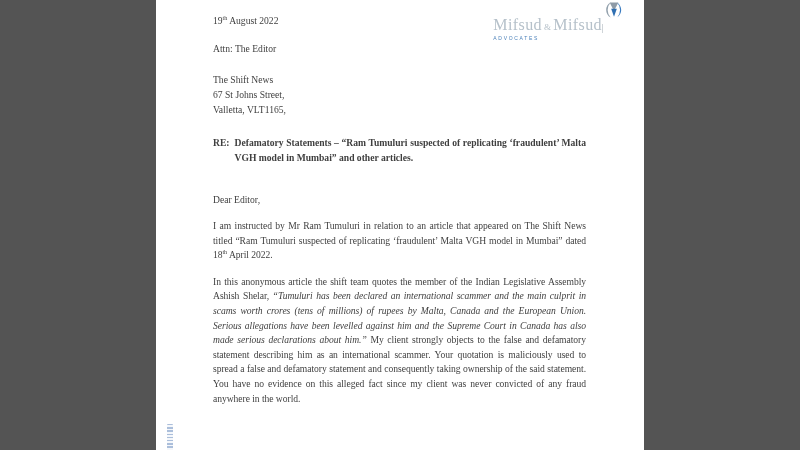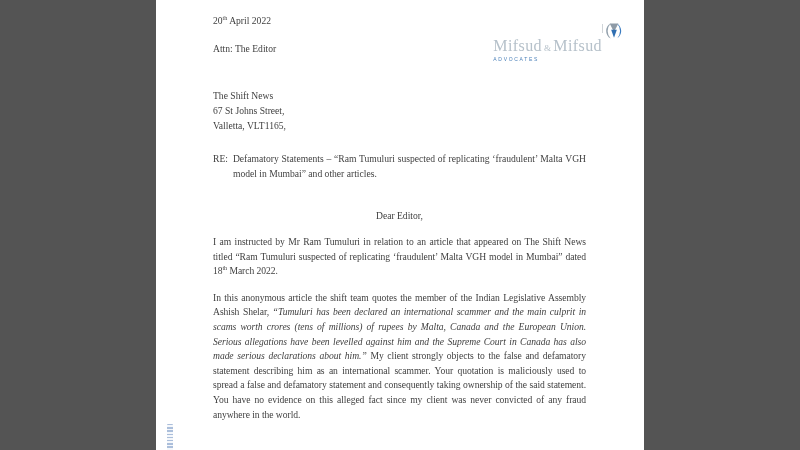--- a/index.html
+++ b/index.html
@@ -22,21 +22,21 @@
     padding: 14px 58px 0 57px;
     color: #3f3f3f;
     font-size: 9.6px;
     line-height: 14.6px;
     overflow: hidden;
   }
 
   
   .letterhead {
     position: absolute;
-    top: 21px;
+    top: 0;
     right: 20px;
     display: flex;
     align-items: flex-start;
     justify-content: center;
   }
   .lh-text { margin-top: 17px; margin-right: 2px; text-align: left; }
   .lh-name {
     font-size: 16px;
     line-height: 16px;
     color: #b6c1ca;
@@ -59,29 +59,29 @@
     top: 24px;
     width: 1px;
     height: 9px;
     background: #cfd4d8;
   }
 
   
   .date { margin-top: 0; }
   sup.ord { font-size: 6px; vertical-align: super; line-height: 0; }
   .attn { margin-top: 13px; }
-  .address { margin-top: 32px; line-height: 15px; }
+  .address { margin-top: 16px; line-height: 15px; }
   .subject {
     margin-top: 19px;
-    font-weight: normal;
+    font-weight: bold;
     display: flex;
   }
   .subject .re { flex: 0 0 auto; margin-right: 5px; }
   .subject .subj-text { text-align: justify; }
-  .salutation { margin-top: 28px; text-align: center; }
+  .salutation { margin-top: 28px; }
   .para {
     margin: 0;
     text-align: justify;
     letter-spacing: -0.05px;
   }
   .para-1 { margin-top: 11px; }
   .para-2 { margin-top: 12px; }
   .para em { }
 
   
@@ -118,40 +118,40 @@
           <path d="M8,3 A10.2,10.2 0 0 0 8,21 A13,13 0 0 1 8,3 Z" fill="#93a1ad"></path>
           <polygon points="6.8,3 17.2,3 12,13.2" fill="#8e9ba7"></polygon>
           <polygon points="8.6,10.6 15.4,10.6 12,20.2" fill="#2f6fb2"></polygon>
           <path d="M16,3.4 A10.3,10.3 0 0 1 16,20.6 A13,13 0 0 0 16,3.4 Z" fill="#3c7cc0"></path>
         </svg>
       </span>
     </div>
     <div class="lh-tick"></div>
 
     <div class="date">
-      <span>20</span><sup class="ord">th</sup><span> April 2022</span>
+      <span>19</span><sup class="ord">th</sup><span> August 2022</span>
     </div>
 
     <div class="attn">Attn: The Editor</div>
 
     <div class="address">
       <div>The Shift News</div>
       <div>67 St Johns Street,</div>
       <div>Valletta, VLT1165,</div>
     </div>
 
     <div class="subject">
       <span class="re">RE:</span>
       <div class="subj-text">Defamatory Statements – “Ram Tumuluri suspected of replicating ‘fraudulent’ Malta VGH model in Mumbai” and other articles.</div>
     </div>
 
     <div class="salutation">Dear Editor,</div>
 
     <p class="para para-1">
-      <span>I am instructed by Mr Ram Tumuluri in relation to an article that appeared on The Shift News titled “Ram Tumuluri suspected of replicating ‘fraudulent’ Malta VGH model in Mumbai” dated 18</span><sup class="ord">th</sup><span> March 2022.</span>
+      <span>I am instructed by Mr Ram Tumuluri in relation to an article that appeared on The Shift News titled “Ram Tumuluri suspected of replicating ‘fraudulent’ Malta VGH model in Mumbai” dated 18</span><sup class="ord">th</sup><span> April 2022.</span>
     </p>
 
     <p class="para para-2">
       <span>In this anonymous article the shift team quotes the member of the Indian Legislative Assembly Ashish Shelar, </span><em>“Tumuluri has been declared an international scammer and the main culprit in scams worth crores (tens of millions) of rupees by Malta, Canada and the European Union. Serious allegations have been levelled against him and the Supreme Court in Canada has also made serious declarations about him.”</em><span> My client strongly objects to the false and defamatory statement describing him as an international scammer. Your quotation is maliciously used to spread a false and defamatory statement and consequently taking ownership of the said statement. You have no evidence on this alleged fact since my client was never convicted of any fraud anywhere in the world.</span>
     </p>
 
     <div class="v-watermark"></div>
 
   </div>
 </div>

